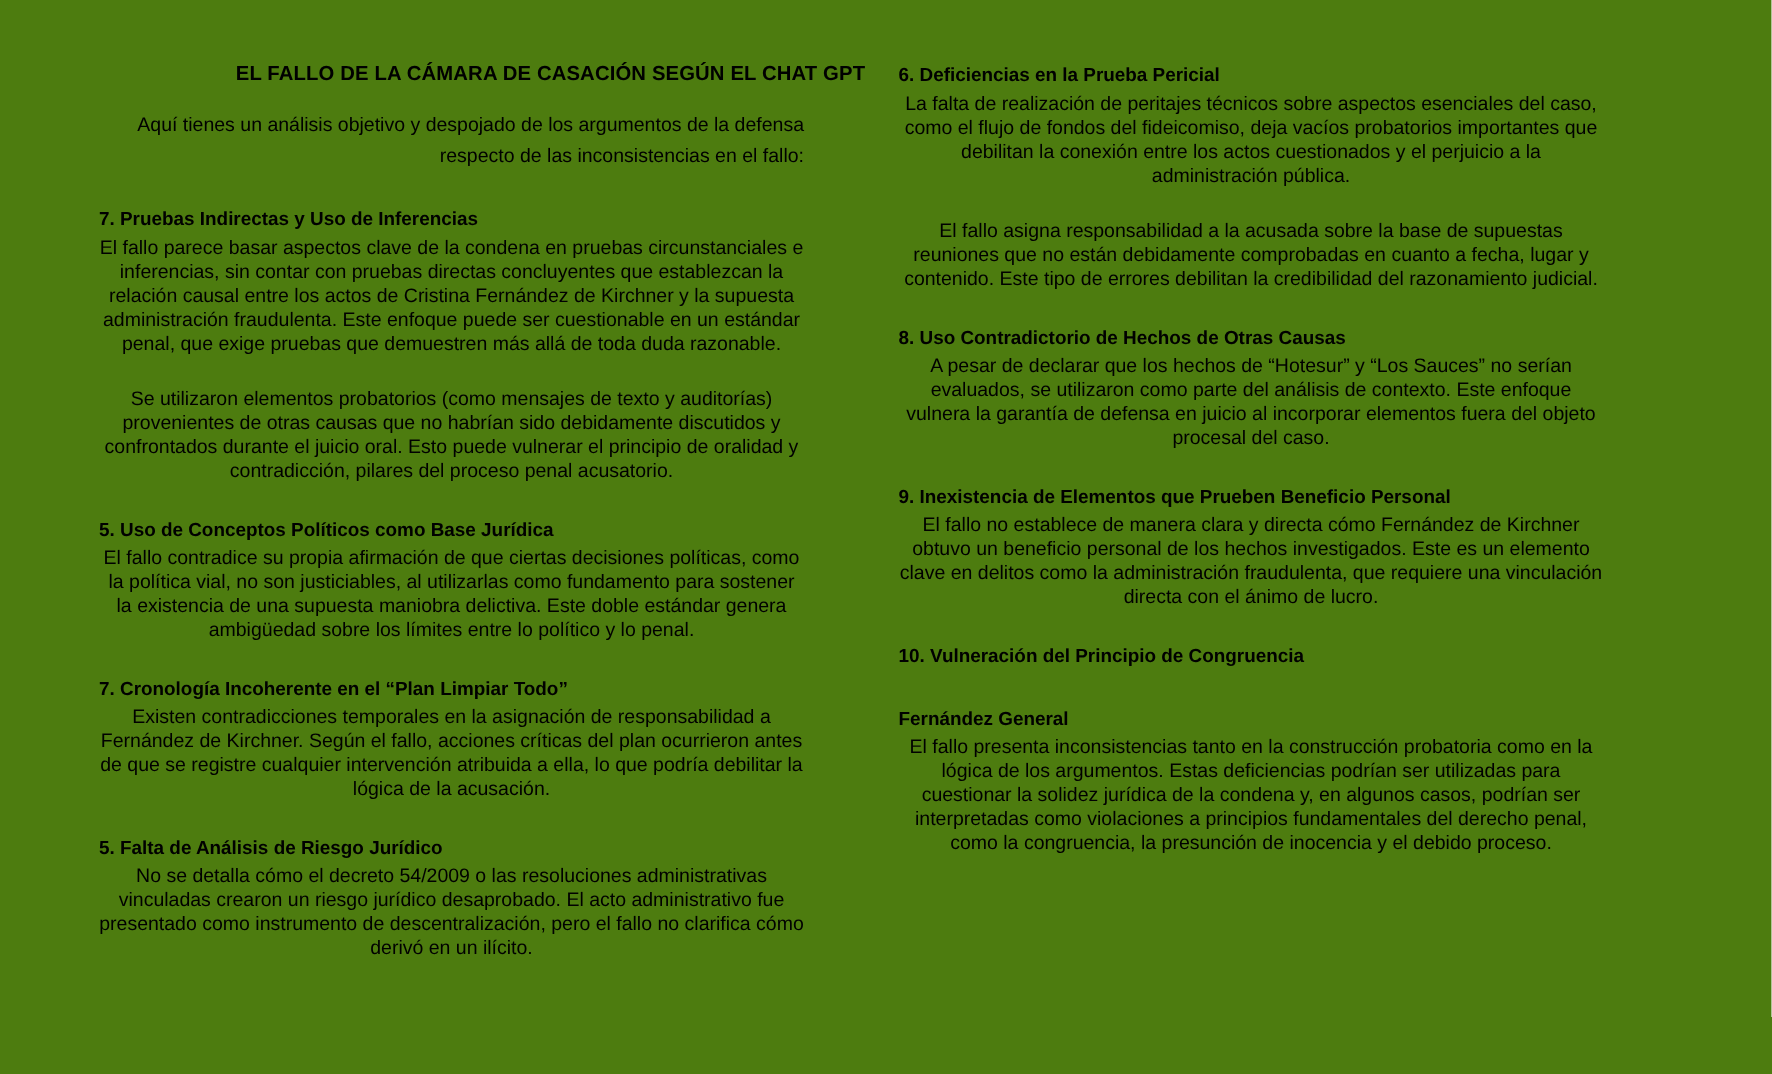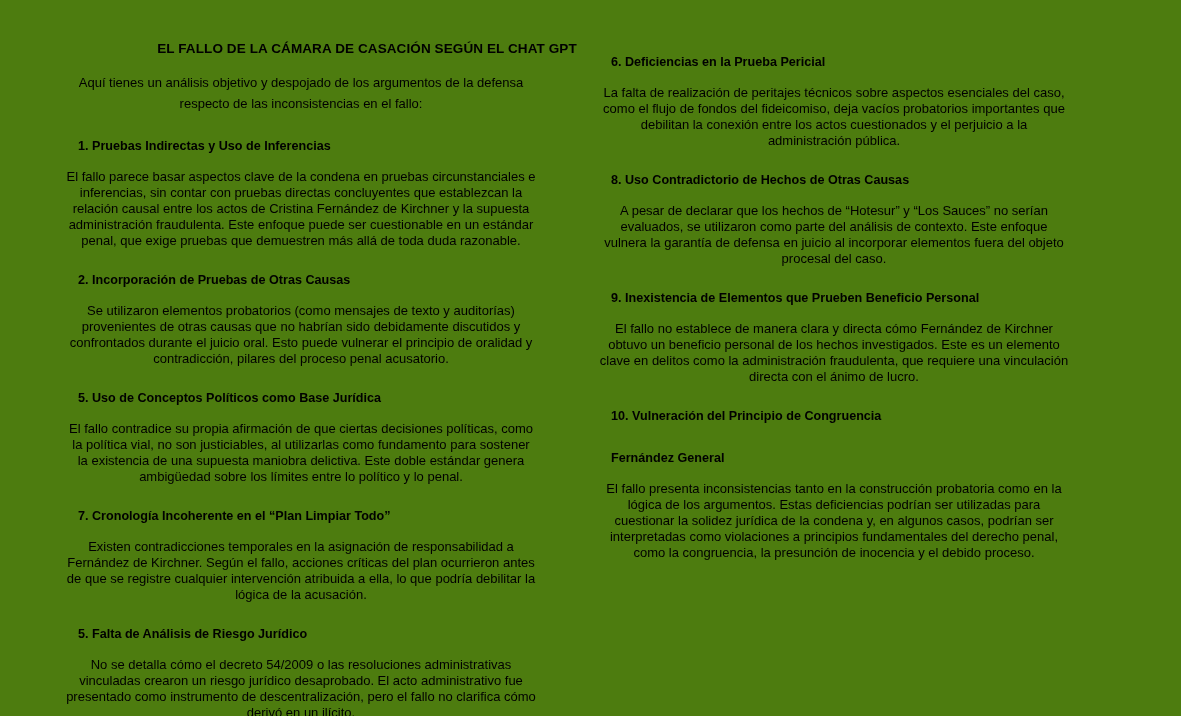--- a/index.html
+++ b/index.html
@@ -46,29 +46,29 @@
     top: 0;
     width: 470px;
   }
   .col-left  { left: 66px;  padding-top: 72px; }
   .col-right { left: 599px; padding-top: 40px; }
 
   .intro {
     font-size: 13px;
     line-height: 21.2px;
     margin: 0 0 22px 0;
-    text-align: center;
+    text-align: right;
   }
   .section { margin: 0 0 21px 0; }
   .section:last-child { margin-bottom: 0; }
   .section-heading {
     font-size: 12.6px;
     font-weight: bold;
     line-height: 21px;
-    margin: 12px;
+    margin: 0;
   }
   .section-body {
     font-size: 13px;
     line-height: 16px;
     margin: 0;
     text-align: center;
   }
   .col-right .section:first-child { margin-top: 0; }
 </style>
 </head>
@@ -78,26 +78,25 @@
 
   <div class="columns">
 
     <div class="col col-left">
 
       <div class="doc-title">EL FALLO DE LA CÁMARA DE CASACIÓN SEGÚN EL CHAT GPT</div>
 
       <p class="intro">Aquí tienes un análisis objetivo y despojado de los argumentos de la defensa respecto de las inconsistencias en el fallo:</p>
 
       <div class="section">
-        <p class="section-heading">1. Pruebas Indirectas y Uso de Inferencias</p>
+        <p class="section-heading">7. Pruebas Indirectas y Uso de Inferencias</p>
         <p class="section-body">El fallo parece basar aspectos clave de la condena en pruebas circunstanciales e inferencias, sin contar con pruebas directas concluyentes que establezcan la relación causal entre los actos de Cristina Fernández de Kirchner y la supuesta administración fraudulenta. Este enfoque puede ser cuestionable en un estándar penal, que exige pruebas que demuestren más allá de toda duda razonable.</p>
       </div>
 
       <div class="section">
-        <p class="section-heading">2. Incorporación de Pruebas de Otras Causas</p>
         <p class="section-body">Se utilizaron elementos probatorios (como mensajes de texto y auditorías) provenientes de otras causas que no habrían sido debidamente discutidos y confrontados durante el juicio oral. Esto puede vulnerar el principio de oralidad y contradicción, pilares del proceso penal acusatorio.</p>
       </div>
 
       <div class="section">
         <p class="section-heading">5. Uso de Conceptos Políticos como Base Jurídica</p>
         <p class="section-body">El fallo contradice su propia afirmación de que ciertas decisiones políticas, como la política vial, no son justiciables, al utilizarlas como fundamento para sostener la existencia de una supuesta maniobra delictiva. Este doble estándar genera ambigüedad sobre los límites entre lo político y lo penal.</p>
       </div>
 
       <div class="section">
         <p class="section-heading">7. Cronología Incoherente en el “Plan Limpiar Todo”</p>
@@ -112,20 +111,21 @@
     </div>
 
     <div class="col col-right">
 
       <div class="section">
         <p class="section-heading">6. Deficiencias en la Prueba Pericial</p>
         <p class="section-body">La falta de realización de peritajes técnicos sobre aspectos esenciales del caso, como el flujo de fondos del fideicomiso, deja vacíos probatorios importantes que debilitan la conexión entre los actos cuestionados y el perjuicio a la administración pública.</p>
       </div>
 
       <div class="section">
+        <p class="section-body">El fallo asigna responsabilidad a la acusada sobre la base de supuestas reuniones que no están debidamente comprobadas en cuanto a fecha, lugar y contenido. Este tipo de errores debilitan la credibilidad del razonamiento judicial.</p>
       </div>
 
       <div class="section">
         <p class="section-heading">8. Uso Contradictorio de Hechos de Otras Causas</p>
         <p class="section-body">A pesar de declarar que los hechos de “Hotesur” y “Los Sauces” no serían evaluados, se utilizaron como parte del análisis de contexto. Este enfoque vulnera la garantía de defensa en juicio al incorporar elementos fuera del objeto procesal del caso.</p>
       </div>
 
       <div class="section">
         <p class="section-heading">9. Inexistencia de Elementos que Prueben Beneficio Personal</p>
         <p class="section-body">El fallo no establece de manera clara y directa cómo Fernández de Kirchner obtuvo un beneficio personal de los hechos investigados. Este es un elemento clave en delitos como la administración fraudulenta, que requiere una vinculación directa con el ánimo de lucro.</p>

